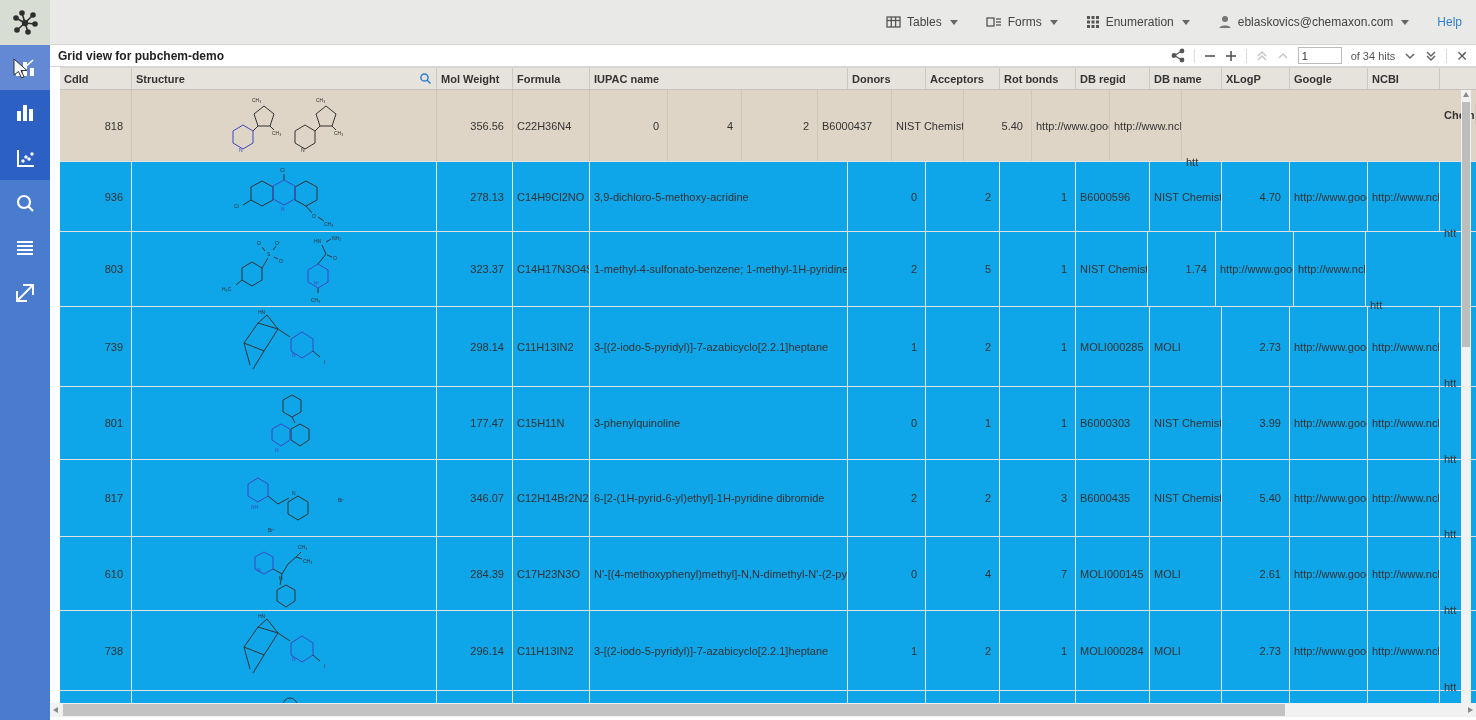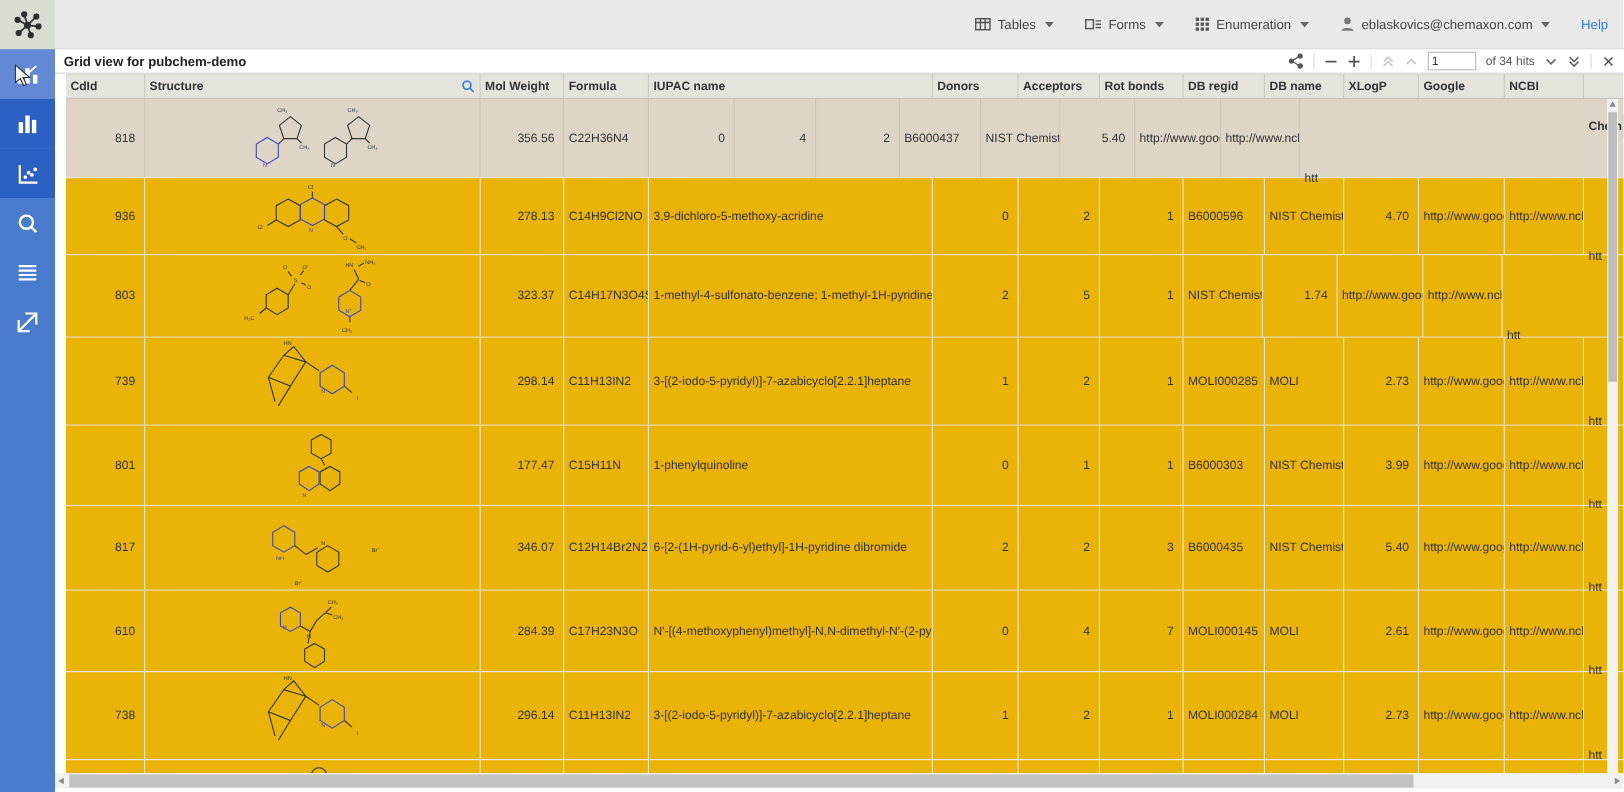--- a/index.html
+++ b/index.html
@@ -33,21 +33,21 @@
     font-size:11px; color:#555; }
   .sep { width:1px; height:14px; background:#ddd; }
   .pbtn { cursor:pointer; display:flex; align-items:center; color:#555; font-size:14px; line-height:1; }
   .pbtn.disabled { color:#c6c6c6; cursor:default; }
   #page-input { width:44px; height:17px; border:1px solid #bbb; font-size:11px; padding:0 3px;
     font-family:"Liberation Sans",sans-serif; color:#333; }
   #close-x { font-size:14px; color:#555; cursor:pointer; }
 
   
   #grid { margin-left:10px; width:1416px; }
-  .tr { display:flex; border-bottom:1px solid #e3e3e3; background:#eab308; }
+  .tr { display:flex; border-bottom:1px solid #e3e3e3; background:#0ea5e9; }
   .tr.head { height:23px; background:#e6e3dc; border-top:1px solid #d9d6cf; border-bottom:1px solid #c6c3bc; }
   .tr.sel { background:#ded5c6; }
   .td { border-right:1px solid #e9e6e0; height:100%; overflow:hidden; display:flex;
     align-items:center; font-size:11px; padding:0 4px; white-space:nowrap; }
   .tr.head .td { border-right:1px solid #ccc9c2; font-weight:bold; color:#333; overflow:hidden; }
   .tr.sel .td { border-right-color:#cfc6b7; }
   .num { justify-content:flex-end; padding-right:8px; }
   .c-cdid{width:72px} .c-structure{width:305px; justify-content:center; padding:0;}
   .c-mw{width:76px} .c-formula{width:77px} .c-iupac{width:258px}
   .c-donors{width:78px} .c-acceptors{width:74px} .c-rotbonds{width:76px}
@@ -440,21 +440,21 @@
               <polygon points="148,6 157,11 157,23 148,28 139,23 139,11"></polygon>
               <line x1="148" y1="28" x2="151" y2="34"></line>
               <polygon points="156,35 165,40 165,51 156,57 147,51 147,40"></polygon>
             </g>
             <polygon points="137,35 146,40 146,51 137,57 128,51 128,40" fill="none" stroke="#3b49c4" stroke-width="1"></polygon>
             <text class="blue" x="131" y="63">N</text>
           </svg>
         </div>
         <div class="td c-mw num">177.47</div>
         <div class="td c-formula">C15H11N</div>
-        <div class="td c-iupac">1-phenylquinoline</div>
+        <div class="td c-iupac">3-phenylquinoline</div>
         <div class="td c-donors num">0</div>
         <div class="td c-acceptors num">1</div>
         <div class="td c-rotbonds num">1</div>
         <div class="td c-dbregid">B6000303</div>
         <div class="td c-dbname">NIST Chemistry</div>
         <div class="td c-xlogp num">3.99</div>
         <div class="td c-google">http://www.googl</div>
         <div class="td c-ncbi">http://www.ncbi.r</div>
         <div class="td c-chem">htt</div>
       </div>

